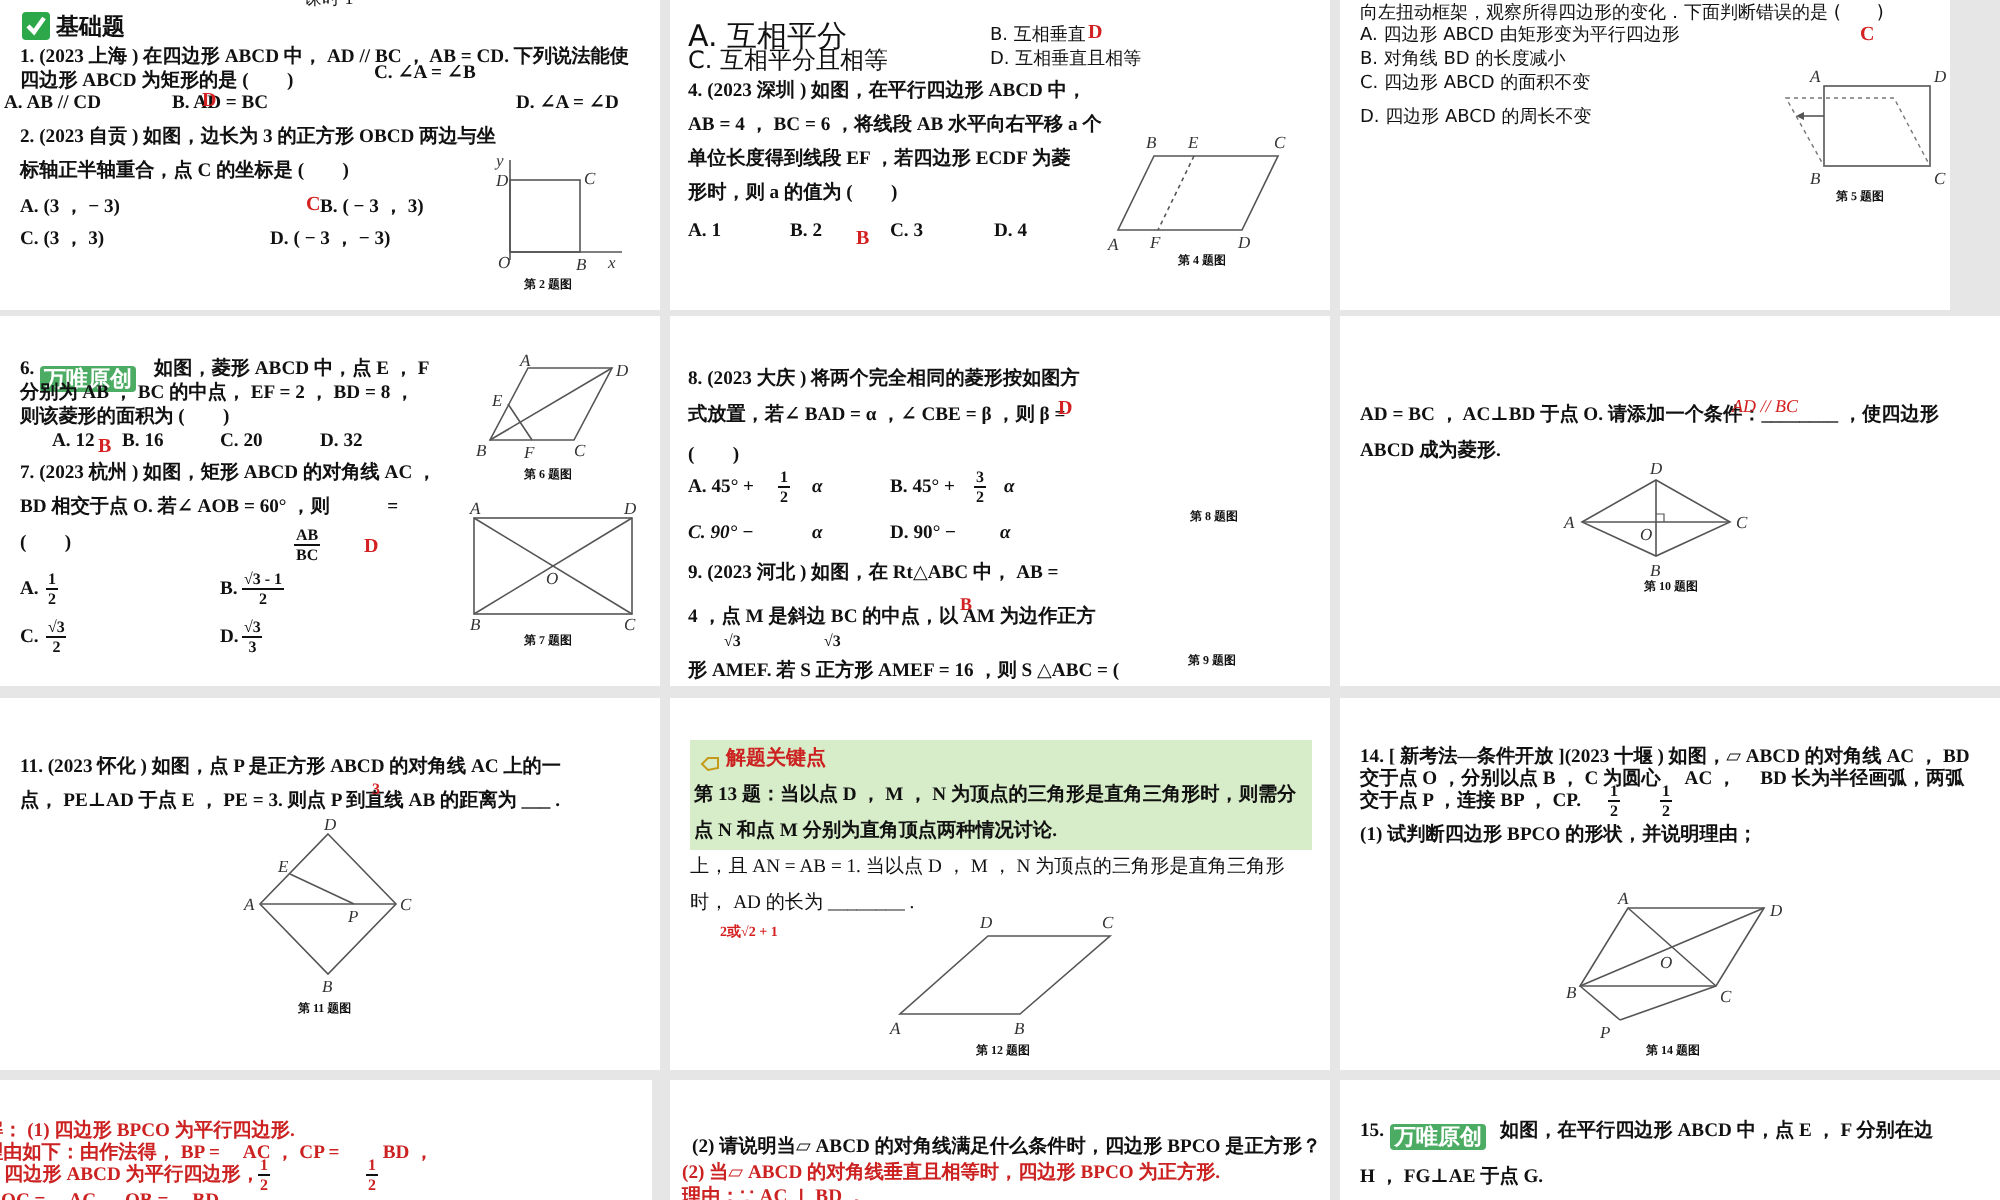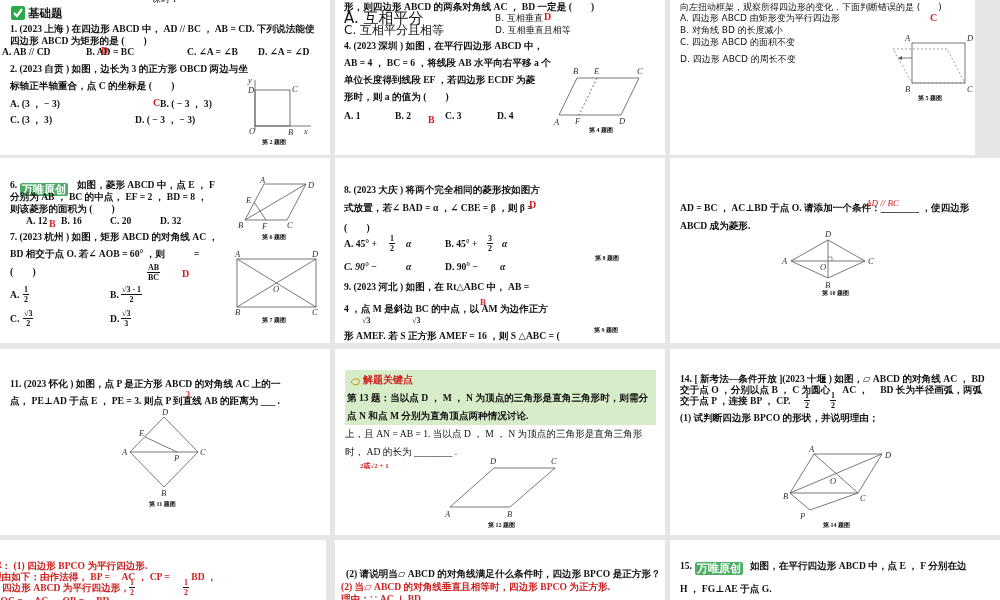--- a/index.html
+++ b/index.html
@@ -30,21 +30,21 @@
     <div class="check" style="left:11px;top:6px">
       <svg width="14" height="14" style="left:0;top:0">
           <path d="M3 7 L6 10 L11 3" stroke="#fff" stroke-width="2.2" fill="none"></path>
         </svg>
     </div>
     <div class="t" style="left:28px;top:7px;font-size:11.5px;font-family:'DejaVu Sans',sans-serif">基础题</div>
     <div class="t" style="left:10px;top:23px">1. (2023 上海 ) 在四边形 ABCD 中， AD // BC ， AB = CD. 下列说法能使</div>
     <div class="t" style="left:10px;top:35px">四边形 ABCD 为矩形的是 (　　)</div>
     <div class="t" style="left:2px;top:46px">A. AB // CD</div>
     <div class="t" style="left:86px;top:46px">B. AD = BC</div>
-    <div class="t" style="left:187px;top:46px">C. ∠A = ∠B</div>
+    <div class="t" style="left:187px;top:31px">C. ∠A = ∠B</div>
     <div class="t" style="left:258px;top:46px">D. ∠A = ∠D</div>
     <div class="red" style="left:101px;top:45px">D</div>
     <div class="t" style="left:10px;top:63px">2. (2023 自贡 ) 如图，边长为 3 的正方形 OBCD 两边与坐</div>
     <div class="t" style="left:10px;top:80px">标轴正半轴重合，点 C 的坐标是 (　　)</div>
     <div class="t" style="left:10px;top:98px">A. (3 ， − 3)</div>
     <div class="t" style="left:160px;top:98px">B. ( − 3 ， 3)</div>
     <div class="t" style="left:10px;top:114px">C. (3 ， 3)</div>
     <div class="t" style="left:135px;top:114px">D. ( − 3 ， − 3)</div>
     <div class="red" style="left:153px;top:97px">C</div>
     <svg width="70" height="60" style="left:245px;top:78px">
@@ -55,21 +55,20 @@
       <text x="3" y="15">D</text>
       <text x="47" y="14">C</text>
       <text x="4" y="56">O</text>
       <text x="43" y="57">B</text>
       <text x="59" y="56">x</text>
     </svg>
     <div class="cap" style="left:262px;top:138px">第 2 题图</div>
   </div>
 
   <div class="panel" style="left:335px;top:0;width:330px;height:155px">
-    <div class="t" style="left:9px;top:1px">形，则四边形 ABCD 的两条对角线 AC ， BD 一定是 (　　)</div>
     <div class="t n" style="left:9px;top:12px;font-family:'DejaVu Sans',sans-serif;font-size:15px">A. 互相平分</div>
     <div class="t n" style="left:160px;top:12px;font-family:'DejaVu Sans',sans-serif;font-size:9px">B. 互相垂直</div>
     <div class="t n" style="left:9px;top:24px;font-family:'DejaVu Sans',sans-serif;font-size:12px">C. 互相平分且相等</div>
     <div class="t n" style="left:160px;top:24px;font-family:'DejaVu Sans',sans-serif;font-size:9px">D. 互相垂直且相等</div>
     <div class="red" style="left:209px;top:11px">D</div>
     <div class="t" style="left:9px;top:40px">4. (2023 深圳 ) 如图，在平行四边形 ABCD 中，</div>
     <div class="t" style="left:9px;top:57px">AB = 4 ， BC = 6 ，将线段 AB 水平向右平移 a 个</div>
     <div class="t" style="left:9px;top:74px">单位长度得到线段 EF ，若四边形 ECDF 为菱</div>
     <div class="t" style="left:9px;top:91px">形时，则 a 的值为 (　　)</div>
     <div class="t" style="left:9px;top:110px">A. 1</div>

